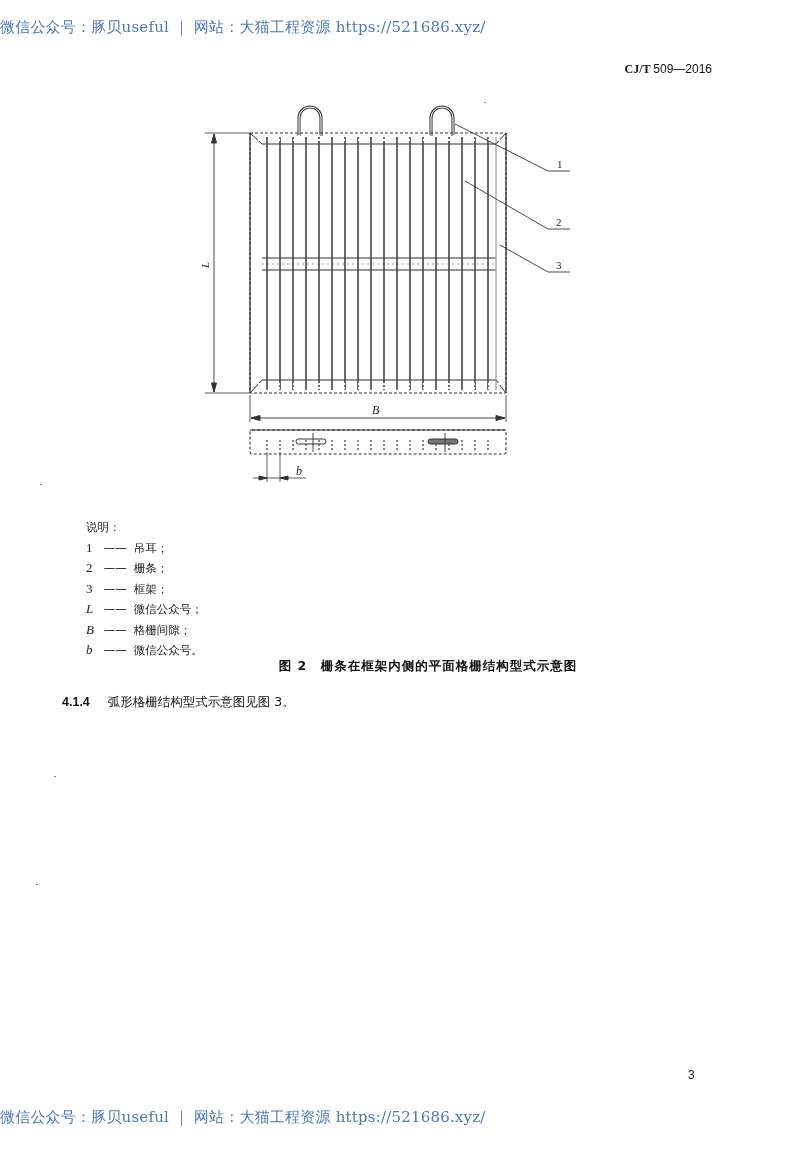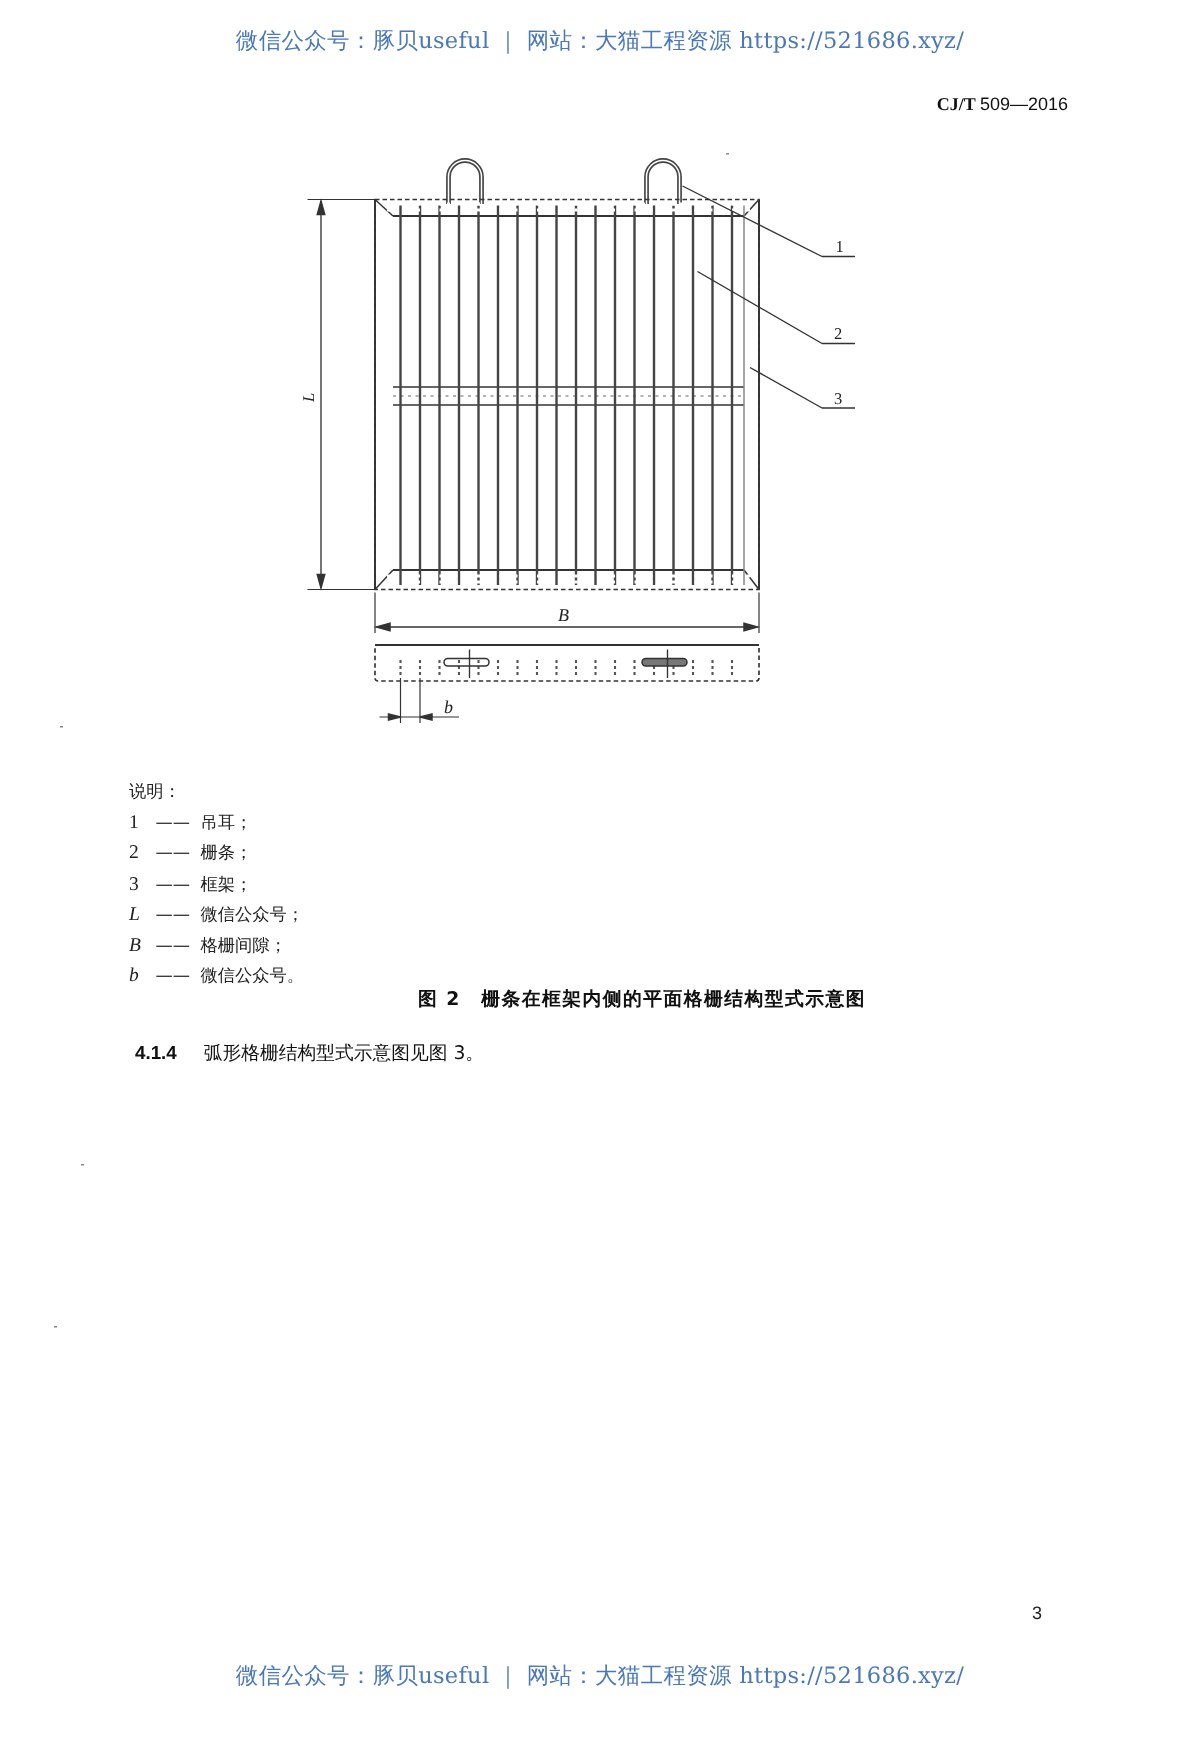--- a/index.html
+++ b/index.html
@@ -1,34 +1,34 @@
 <!DOCTYPE html>
 <html><head>
 <meta charset="utf-8">
 <style>
   html, body { margin:0; padding:0; background:#ffffff; }
   body { width:800px; height:1160px; position:relative; overflow:hidden;
          font-family:"DejaVu Serif", serif; color:#1a1a1a; }
-  .watermark { position:absolute; left:0; width:800px; text-align:center;
+  .watermark { position:absolute; left:0; width:800px; 
                font-family:"DejaVu Serif", serif; font-size:15px; color:#4a78b8; letter-spacing:0.2px; }
   .wm-top { top:18px; }
   .wm-bottom { top:1108px; }
   .std-code { position:absolute; top:62px; right:88px; font-family:"Liberation Serif", serif;
               font-weight:bold; font-size:12px; color:#111; }
   .std-code .num { font-family:"Liberation Sans", sans-serif; font-weight:normal; }
   svg.drawing { position:absolute; left:0; top:0; }
   .legend { position:absolute; left:86px; top:505px; font-family:"DejaVu Sans", sans-serif;
             font-size:11.5px; line-height:20.5px; color:#222;margin-top:12px; }
   .legend .sym { display:inline-block; width:14px; font-family:"Liberation Serif", serif; font-size:13px; }
   .legend .sym.ital { font-style:italic; }
   .legend .dash { display:inline-block; width:30px; }
   .caption { position:absolute; top:658px; left:0; width:800px; text-align:center;
              font-family:"DejaVu Sans", sans-serif; font-weight:bold; font-size:12.5px; letter-spacing:1px; color:#111;margin-left:28px; }
   .clause { position:absolute; top:694px; left:62px; font-family:"DejaVu Sans", sans-serif;
-            font-size:12.5px; color:#111;margin-left:28px; }
+            font-size:12.5px; color:#111; }
   .clause .cnum { font-family:"Liberation Sans", sans-serif; font-weight:bold; margin-right:18px; }
   .page-num { position:absolute; top:1068px; left:688px; font-family:"Liberation Sans", sans-serif;
               font-size:12px; color:#222; }
   .dot { position:absolute; width:2px; height:1px; background:#888; }
 </style>
 </head>
 <body>
 
 <div class="watermark wm-top">微信公众号：豚贝useful ｜ 网站：大猫工程资源 https://521686.xyz/</div>
 

